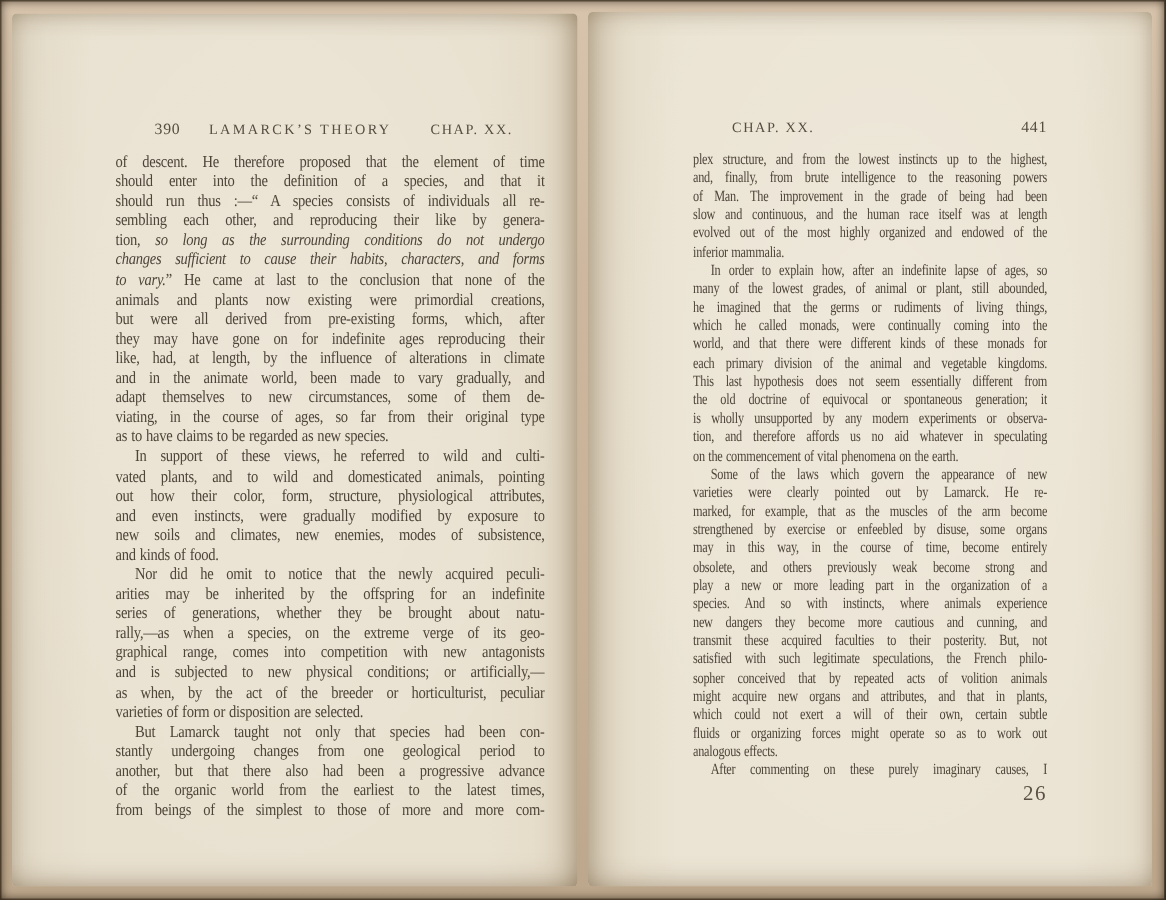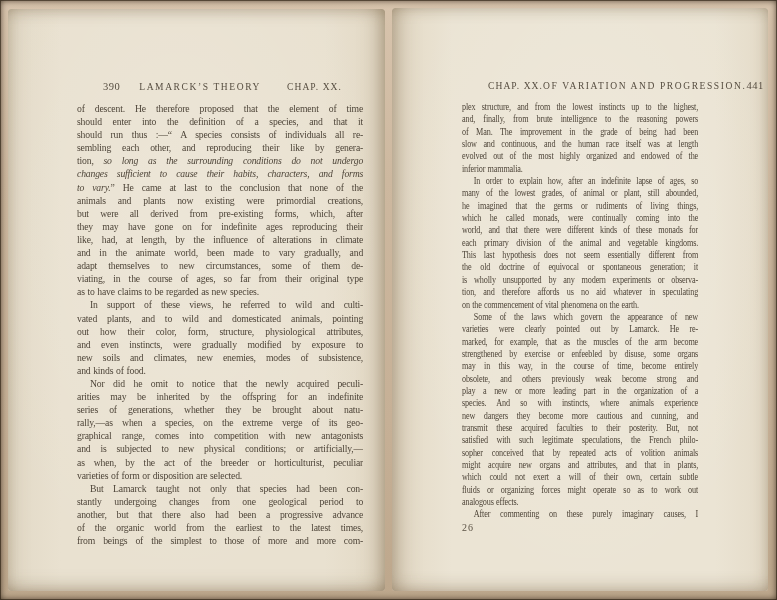--- a/index.html
+++ b/index.html
@@ -68,21 +68,21 @@
     text-align: justify; text-align-last: justify;
     overflow: hidden;
   }
   .page-left .line { height: 13.1px; }
   .page-right .line { height: 12.35px; }
   .line.last { text-align-last: left; }
   .line.indent { text-indent: 15px; }
   .line em { font-style: italic; }
   .signature-mark {
     position: absolute; top: 514px; left: 70px; width: 236px;
-    text-align: left; font-size: 10px; color: #5a5144; letter-spacing: 1px;
+    text-align: right; font-size: 14px; color: #5a5144; letter-spacing: 1px;
   }
 </style>
 </head>
 <body style="--backdrop-tan: #cdb89f; --cream-l: #e9e1d0; --cream-r: #ebe4d4; --ink: #4e4539;">
 
 <div class="scan-bg"></div>
 
 <div class="page page-left">
   <div class="running-head">
     <span class="rh-left folio">390</span>
@@ -131,21 +131,20 @@
         <div class="line"><span>another, but that there also had been a progressive advance</span></div>
         <div class="line"><span>of the organic world from the earliest to the latest times,</span></div>
         <div class="line"><span>from beings of the simplest to those of more and more com-</span></div>
       </div>
     </div>
 </div>
 
 <div class="page page-right">
   <div class="running-head">
     <span class="rh-left">CHAP. XX.</span>
-    <span class="rh-center">OF VARIATION AND PROGRESSION.</span>
     <span class="rh-right folio">441</span>
   </div>
   <div class="body-text">
       <div class="para">
         <div class="line"><span>plex structure, and from the lowest instincts up to the highest,</span></div>
         <div class="line"><span>and, finally, from brute intelligence to the reasoning powers</span></div>
         <div class="line"><span>of Man.  The improvement in the grade of being had been</span></div>
         <div class="line"><span>slow and continuous, and the human race itself was at length</span></div>
         <div class="line"><span>evolved out of the most highly organized and endowed of the</span></div>
         <div class="line last"><span>inferior mammalia.</span></div>

